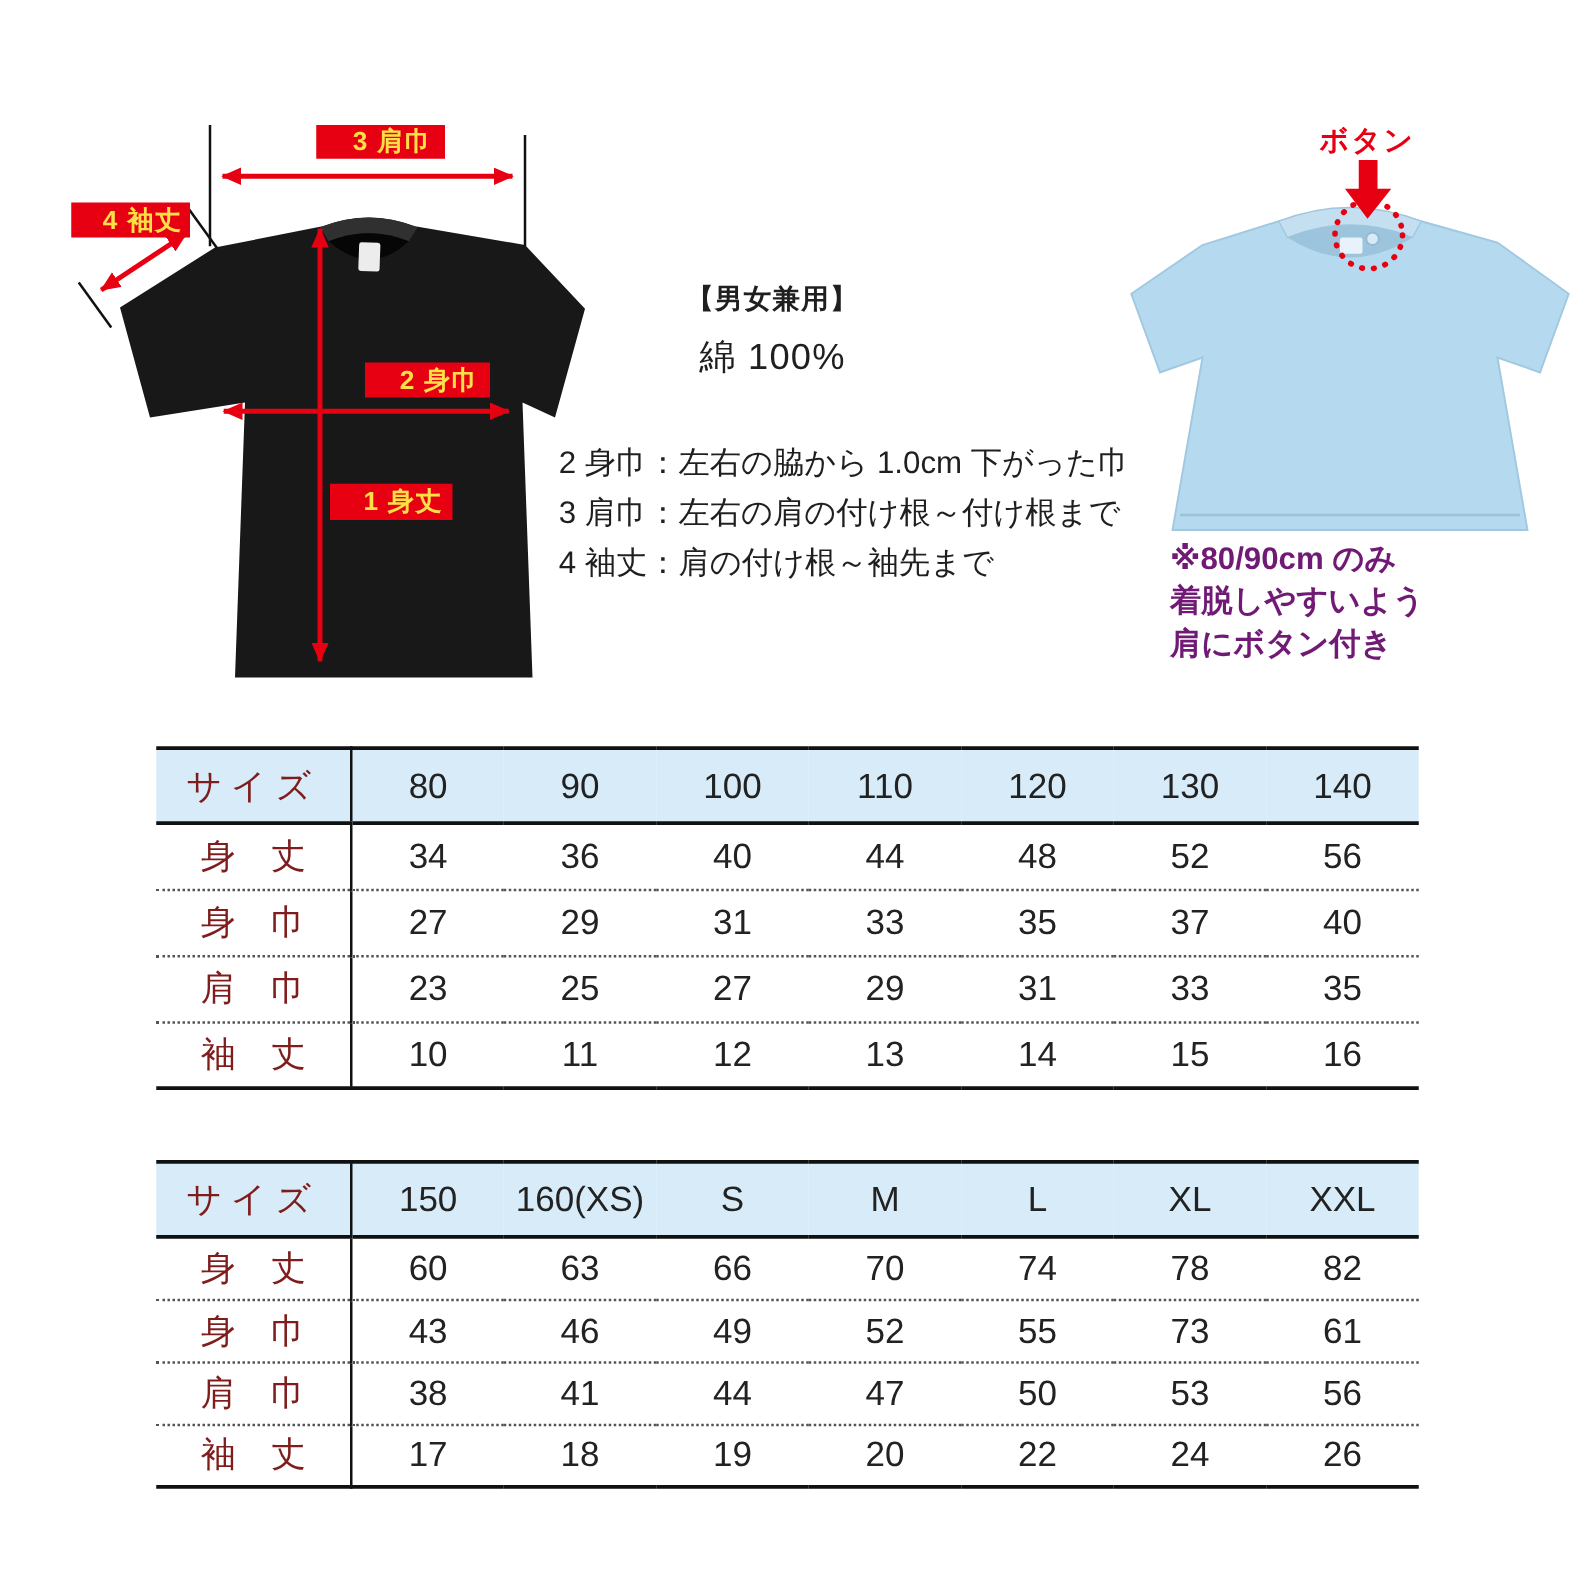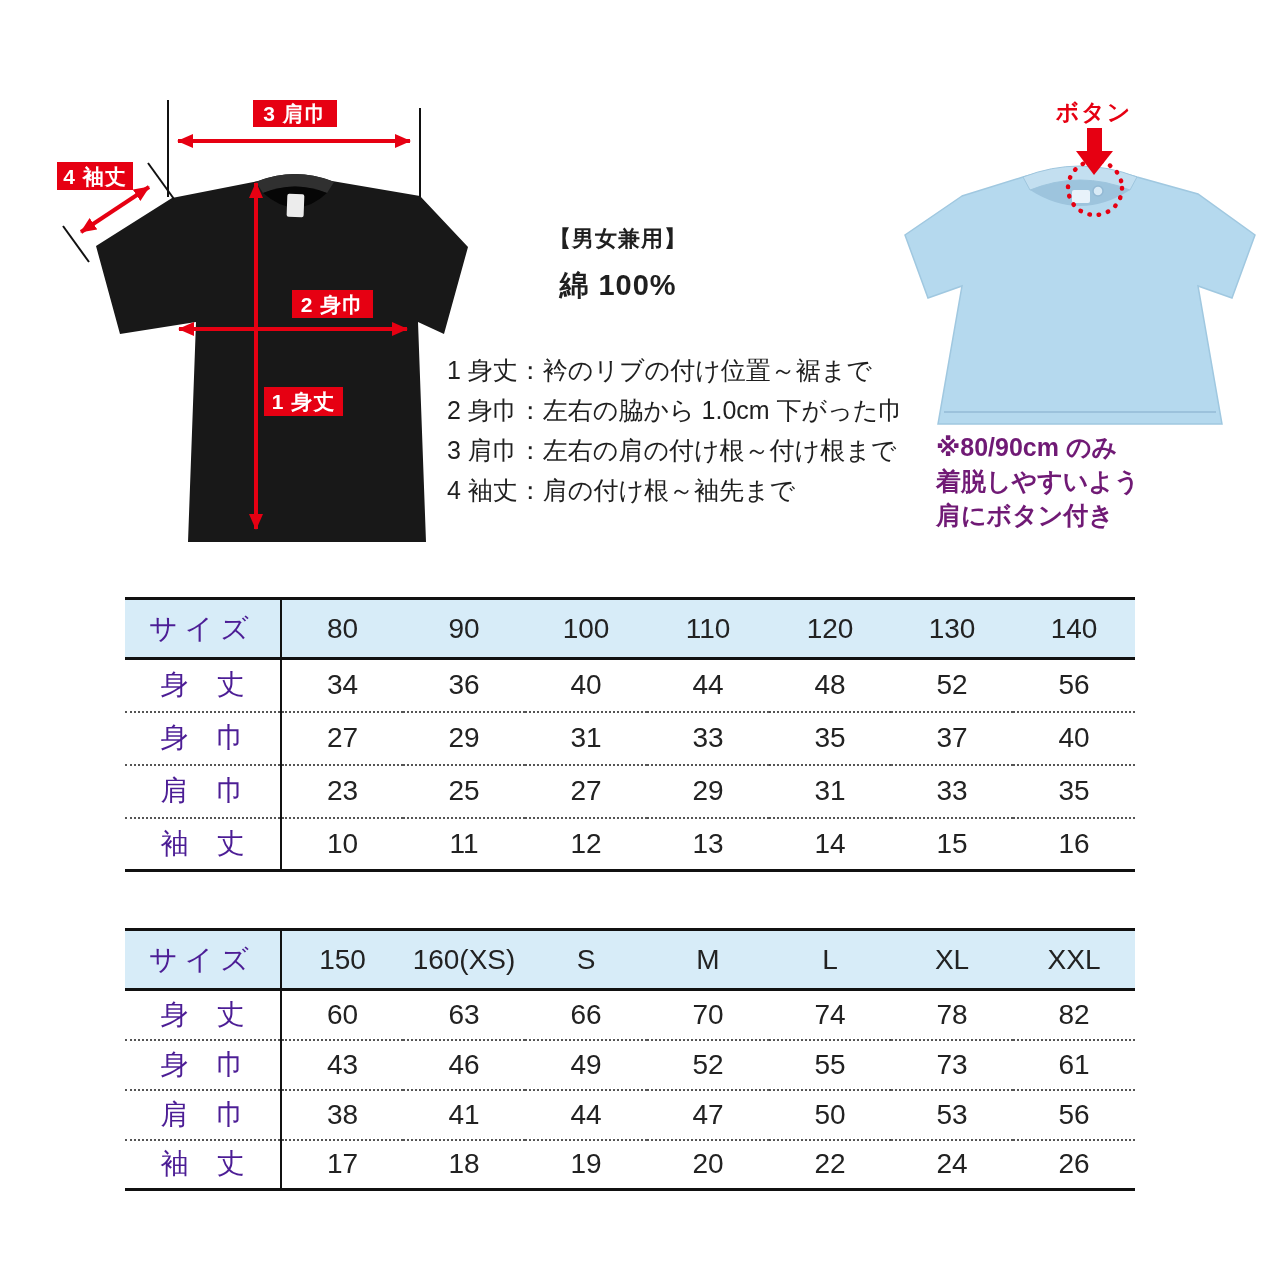--- a/index.html
+++ b/index.html
@@ -5,53 +5,53 @@
   html,body{margin:0;padding:0;background:#fff;}
   body{
     width:1261px;height:1261px;position:relative;overflow:hidden;
     font-family:"Liberation Sans","DejaVu Sans",sans-serif;
     color:#1f1f1f;
   }
   .layer{position:absolute;left:0;top:0;width:1261px;height:1261px;pointer-events:none;}
 
   
   .m-label{
-    position:absolute;background:#e60012;color:#ffffff;
+    position:absolute;background:#e60012;color:#fde047;
     font-weight:700;font-size:21px;line-height:1;
     display:flex;align-items:center;justify-content:center;
-    letter-spacing:1px;white-space:nowrap;
+    letter-spacing:1px;white-space:nowrap;padding-left:19px;
   }
   .m-label.shoulder{left:253px;top:100px;width:84px;height:27px;}
   .m-label.sleeve  {left:57px; top:162px;width:76px;height:28px;}
   .m-label.width   {left:292px;top:290px;width:81px;height:28px;}
   .m-label.length  {left:264px;top:387px;width:79px;height:29px;}
 
   
   .center-head{position:absolute;left:440px;top:224px;width:356px;text-align:center;}
   .center-head .heading{font-size:22px;font-weight:700;letter-spacing:1px;}
-  .center-head .material{font-size:29px;font-weight:700;margin-top:12px;letter-spacing:1px;}
+  .center-head .material{font-size:29px;font-weight:400;margin-top:12px;letter-spacing:1px;}
   .notes{position:absolute;left:447px;top:350px;font-size:25px;line-height:40px;font-weight:500;white-space:nowrap;}
 
   
   .btn-label{position:absolute;left:1044px;top:97px;width:100px;text-align:center;
     color:#e60012;font-size:23px;font-weight:600;letter-spacing:2px;font-family:Liberation Mono, monospace;}
   .btn-note{position:absolute;left:936px;top:430px;color:#701a75;
     font-size:25px;line-height:34px;font-weight:600;white-space:nowrap;}
 
   
   table.size-table{
     position:absolute;left:125px;width:1010px;
     border-collapse:collapse;table-layout:fixed;
     border-top:3px solid #111;border-bottom:3px solid #111;
     font-size:28px;color:#222;
   }
   table.size-table th,table.size-table td{
     text-align:center;vertical-align:middle;font-weight:400;padding:0;
   }
-  table.size-table .label-col{width:155px;border-right:2.5px solid #111;color:#4c1d95;}
+  table.size-table .label-col{width:155px;border-right:2.5px solid #111;color:#7f1d1d;}
   table.size-table thead th{background:#d7ecf8;height:57px;border-bottom:3px solid #111;}
   table.size-table thead th.label-col{letter-spacing:.25em;}
   table.size-table tbody tr:not(:first-child) th,
   table.size-table tbody tr:not(:first-child) td{border-top:2px dotted #555;}
   #table-kids{top:597px;}
   #table-adults{top:928px;}
   #table-kids tbody tr{height:53px;}
   #table-adults tbody tr{height:50px;}
 </style>
 </head>
@@ -108,21 +108,20 @@
   <div class="m-label sleeve">4 袖丈</div>
   <div class="m-label width">2 身巾</div>
   <div class="m-label length">1 身丈</div>
 
   <div class="center-head">
     <div class="heading">【男女兼用】</div>
     <div class="material">綿 100%</div>
   </div>
 
   <div class="notes">
-    <div>1 身丈：衿のリブの付け位置～裾まで</div>
     <div>2 身巾：左右の脇から 1.0cm 下がった巾</div>
     <div>3 肩巾：左右の肩の付け根～付け根まで</div>
     <div>4 袖丈：肩の付け根～袖先まで</div>
   </div>
 
   <div class="btn-label">ボタン</div>
   <div class="btn-note">
     <div>※80/90cm のみ</div>
     <div>着脱しやすいよう</div>
     <div>肩にボタン付き</div>

